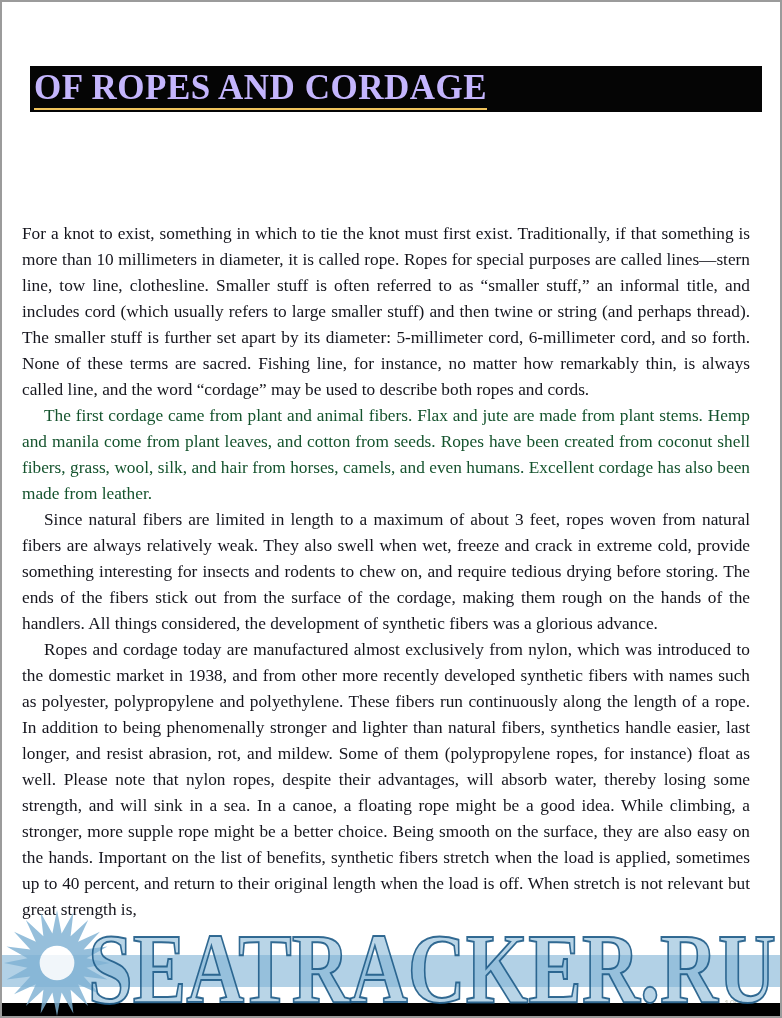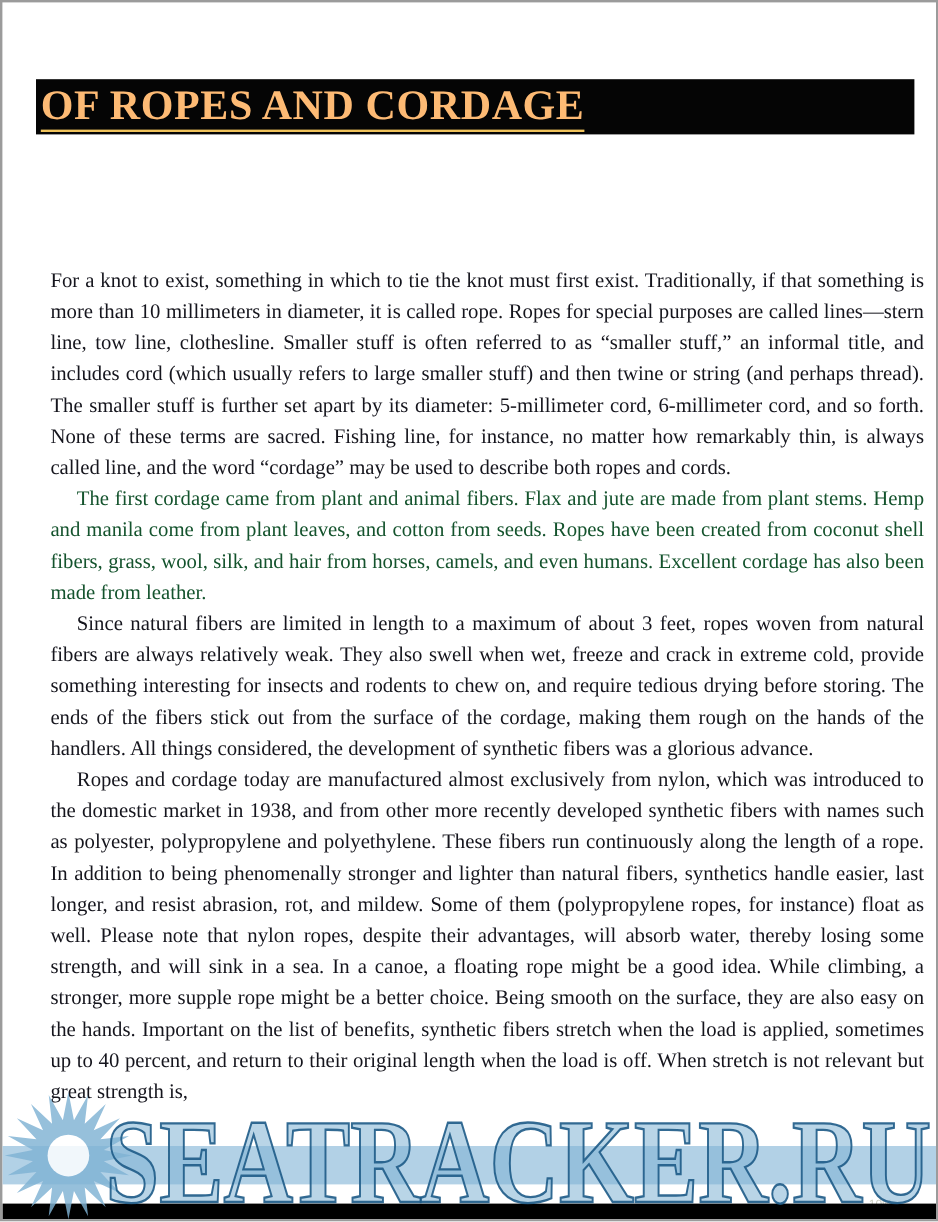--- a/index.html
+++ b/index.html
@@ -31,21 +31,21 @@
     font-weight: bold;
     letter-spacing: 0.5px;
     line-height: 1.0;
     padding-bottom: 3px;
     border-bottom: 2px solid;
     margin-bottom: 2px;
     white-space: nowrap;
   }
   .body-text {
     position: absolute;
-    left: 40px;
+    left: 20px;
     top: 219px;
     width: 728px;
     color: #15151d;
   }
   .para {
     margin: 0;
     font-size: 17.3px;
     line-height: 26px;
     text-align: justify;
   }
@@ -104,21 +104,21 @@
     stroke-width: 2px;
     stroke-opacity: 0.9;
   }
 </style>
 </head>
 <body>
 
 <div class="page">
 
   <div class="title-bar" style="background: rgb(5, 5, 5);">
-    <span class="title-text" style="color: #fdba74; border-color: rgb(240, 195, 92);">OF ROPES AND CORDAGE</span>
+    <span class="title-text" style="color: #c4b5fd; border-color: rgb(240, 195, 92);">OF ROPES AND CORDAGE</span>
   </div>
 
   <div class="body-text">
     <p class="para" style="color: rgb(21, 21, 29);">For a knot to exist, something in which to tie the knot must first exist. Traditionally, if that something is more than 10 millimeters in diameter, it is called rope. Ropes for special purposes are called lines—stern line, tow line, clothesline. Smaller stuff is often referred to as “smaller stuff,” an informal title, and includes cord (which usually refers to large smaller stuff) and then twine or string (and perhaps thread). The smaller stuff is further set apart by its diameter: 5-millimeter cord, 6-millimeter cord, and so forth. None of these terms are sacred. Fishing line, for instance, no matter how remarkably thin, is always called line, and the word “cordage” may be used to describe both ropes and cords.</p>
     <p class="para indent" style="color: #14532d;">The first cordage came from plant and animal fibers. Flax and jute are made from plant stems. Hemp and manila come from plant leaves, and cotton from seeds. Ropes have been created from coconut shell fibers, grass, wool, silk, and hair from horses, camels, and even humans. Excellent cordage has also been made from leather.</p>
     <p class="para indent" style="color: rgb(21, 21, 29);">Since natural fibers are limited in length to a maximum of about 3 feet, ropes woven from natural fibers are always relatively weak. They also swell when wet, freeze and crack in extreme cold, provide something interesting for insects and rodents to chew on, and require tedious drying before storing. The ends of the fibers stick out from the surface of the cordage, making them rough on the hands of the handlers. All things considered, the development of synthetic fibers was a glorious advance.</p>
     <p class="para indent" style="color: rgb(21, 21, 29);">Ropes and cordage today are manufactured almost exclusively from nylon, which was introduced to the domestic market in 1938, and from other more recently developed synthetic fibers with names such as polyester, polypropylene and polyethylene. These fibers run continuously along the length of a rope. In addition to being phenomenally stronger and lighter than natural fibers, synthetics handle easier, last longer, and resist abrasion, rot, and mildew. Some of them (polypropylene ropes, for instance) float as well. Please note that nylon ropes, despite their advantages, will absorb water, thereby losing some strength, and will sink in a sea. In a canoe, a floating rope might be a good idea. While climbing, a stronger, more supple rope might be a better choice. Being smooth on the surface, they are also easy on the hands. Important on the list of benefits, synthetic fibers stretch when the load is applied, sometimes up to 40 percent, and return to their original length when the load is off. When stretch is not relevant but great strength is,</p>
   </div>
 
   <div class="footer-progress">10%</div>

